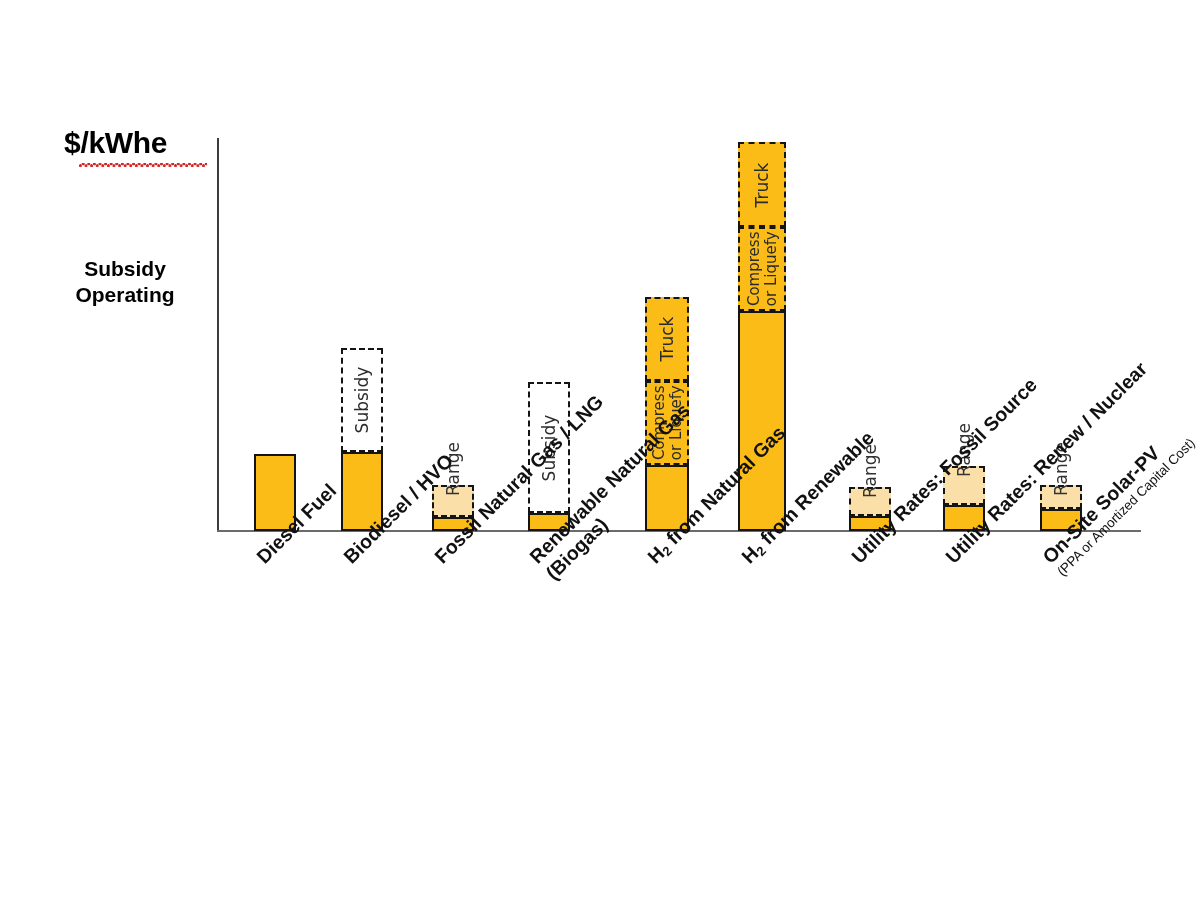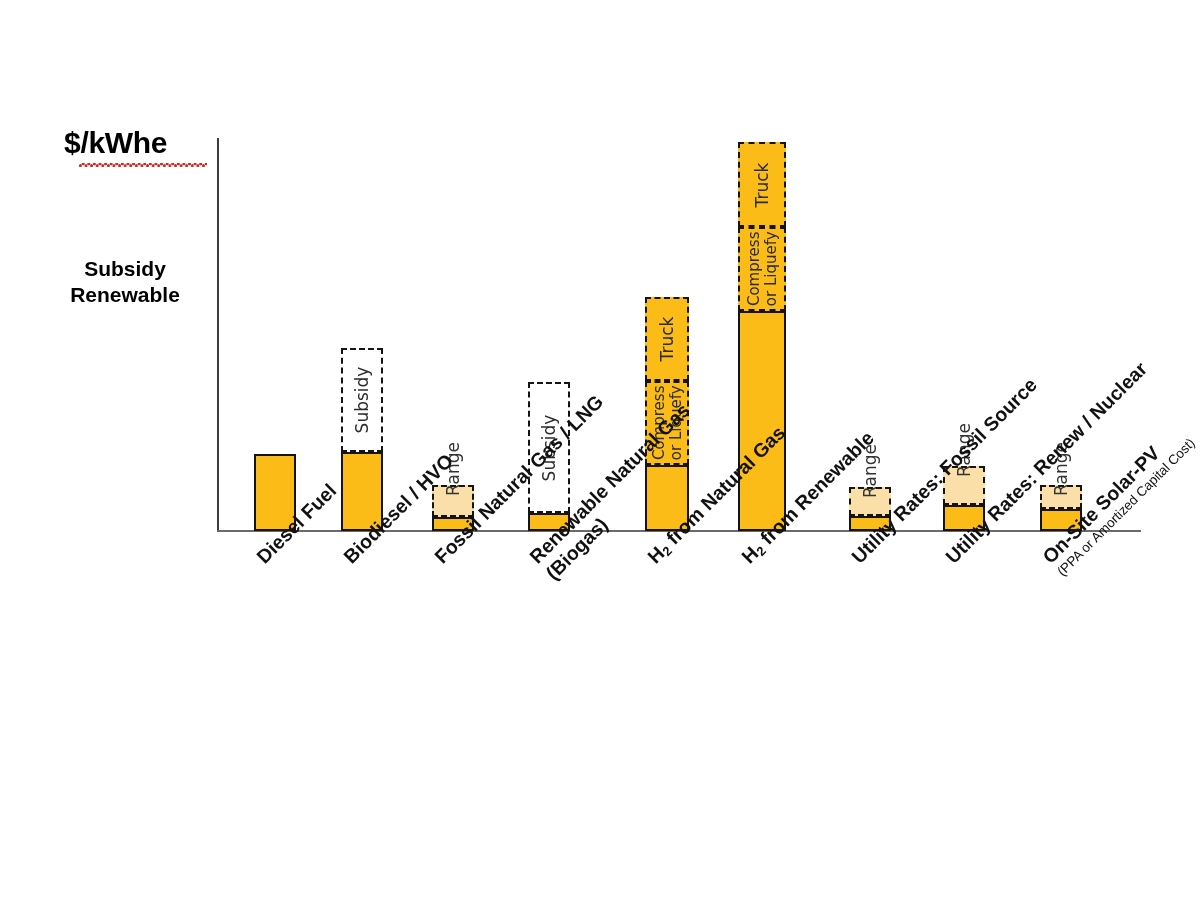--- a/index.html
+++ b/index.html
@@ -173,21 +173,21 @@
 </head>
 <body>
 
 <div id="chart-root">
 
   <div class="y-axis-title">$/kWhe</div>
   <div class="spell-underline"></div>
 
   <div class="y-axis-sublabel">
     <div>Subsidy</div>
-    <div>Renewable</div>
+    <div>Operating</div>
   </div>
 
   <div class="axis-y-line"></div>
   <div class="axis-x-line"></div>
 
   <div id="bars-layer">
       <div class="bar-group">
         <div class="seg seg-solid" style="left: 254px; top: 454px; width: 42px; height: 77px;"></div>
       </div>
       <div class="bar-group">

